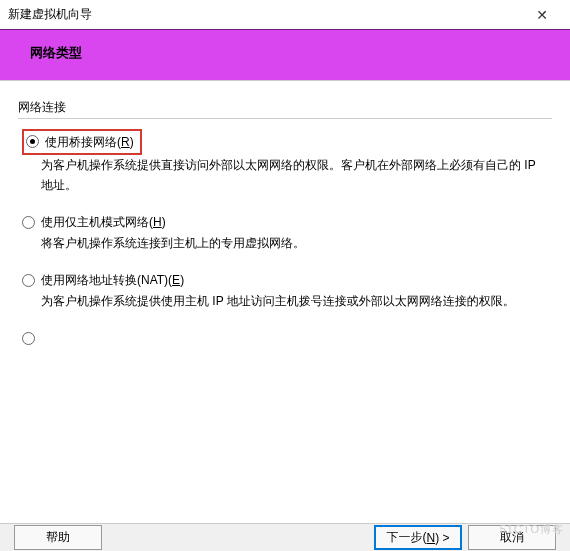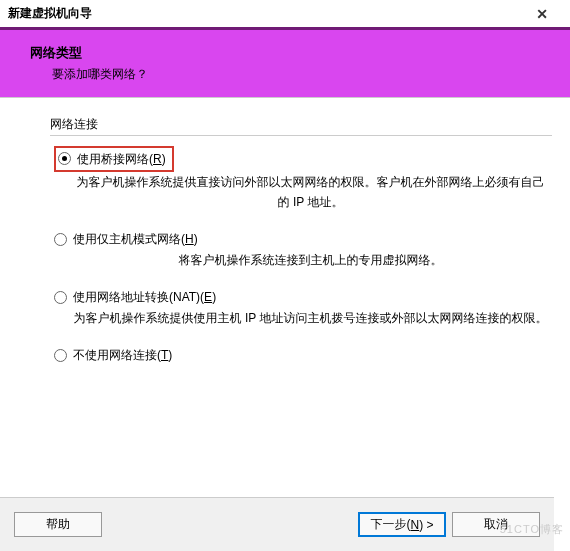--- a/index.html
+++ b/index.html
@@ -7,43 +7,41 @@
   font-family: "Microsoft YaHei", "SimSun", Tahoma, sans-serif;
   font-size: 12px;
   background: #fff;
   width: 570px;
   height: 551px;
   overflow: hidden;
   color: #000;
 }
 .titlebar {
   height: 30px;
-  border-bottom: 3px solid #701a75;
+  border-bottom: 1px solid #701a75;
   display: flex;
   align-items: center;
   padding: 0 8px;
   background: #fff;
-  font-weight: bold;
 }
 .titlebar .title { font-size: 12px; flex: 1; }
 .titlebar .close {
   width: 40px; height: 28px;
   display: flex; align-items: center; justify-content: center;
   font-size: 14px; color: #333;
 }
 .header {
   padding: 14px 12px 14px 30px;
   border-bottom: 1px solid #ccc;
   background: #d946ef;
 }
 .header .heading { font-size: 13px; font-weight: bold; margin-bottom: 4px; }
 .header .subheading { font-size: 12px; margin-left: 22px; }
 .content {
   padding: 18px 18px 0 18px;
-  margin-left: 32px;
 }
 .group-label {
   font-size: 12px;
   margin-bottom: 0;
   background: #fff;
   display: inline-block;
   padding-right: 4px;
 }
 fieldset.group {
   border: none;
@@ -74,37 +72,36 @@
   border-radius: 50%;
   top: 3px; left: 3px;
 }
 .option-label { font-size: 12px; line-height: 18px; }
 .option-label .mn { text-decoration: underline; }
 .option-desc {
   font-size: 12px;
   line-height: 20px;
   margin-left: 19px;
   margin-bottom: 18px;
-  text-align: center;
 }
 .highlight {
   border: 2px solid #d43a2f;
   padding: 2px 6px 2px 2px;
   display: inline-flex;
   align-items: flex-start;
   justify-content: center;
 }
 .highlight .radio { margin-top: 2px; }
 .option-block { margin-bottom: 6px; }
 .footer {
   position: absolute;
-  bottom: 0; left: 0; right: 16px;
+  bottom: 0; left: 0; right: 0;
   background: #f0f0f0;
   border-top: 1px solid #ccc;
-  padding: 14px 14px;
+  padding: 1px 14px;
   display: flex;
   align-items: center;
   gap: 6px;
 }
 .footer .spacer { flex: 1; }
 .btn {
   min-width: 88px;
   height: 25px;
   border: 1px solid #999;
   background: #f9f9f9;
@@ -130,21 +127,20 @@
 
 <div class="titlebar">
   <span class="title">新建虚拟机向导</span>
   <div class="close">
     <span>✕</span>
   </div>
 </div>
 
 <div class="header">
   <div class="heading">网络类型</div>
-  <div class="subheading">要添加哪类网络？</div>
 </div>
 
 <div class="content">
   <span class="group-label">网络连接</span>
   <fieldset class="group">
 
     <div class="option-block">
       <span class="highlight">
         <span class="radio selected"></span>
         <span class="option-label"><span>使用桥接网络(</span><span class="mn">R</span><span>)</span></span>
@@ -164,21 +160,20 @@
       <div class="option-row">
         <span class="radio"></span>
         <span class="option-label"><span>使用网络地址转换(NAT)(</span><span class="mn">E</span><span>)</span></span>
       </div>
       <div class="option-desc">为客户机操作系统提供使用主机 IP 地址访问主机拨号连接或外部以太网网络连接的权限。</div>
     </div>
 
     <div class="option-block">
       <div class="option-row">
         <span class="radio"></span>
-        <span class="option-label"><span>不使用网络连接(</span><span class="mn">T</span><span>)</span></span>
       </div>
     </div>
 
   </fieldset>
 </div>
 
 <div class="footer">
   <div class="btn">
       <span>帮助</span>
     </div>

